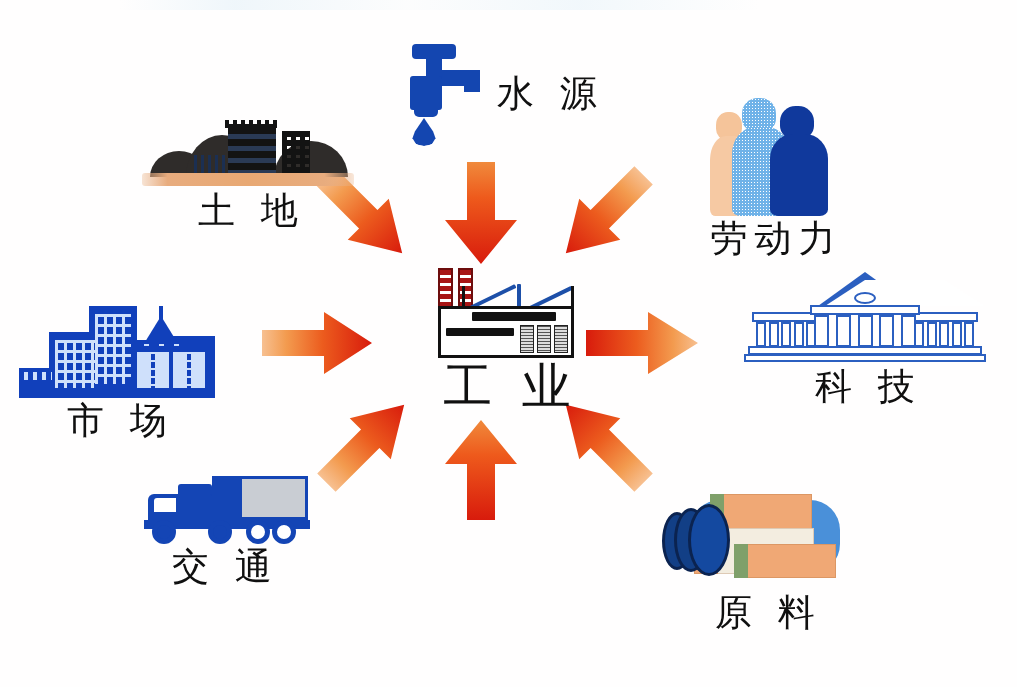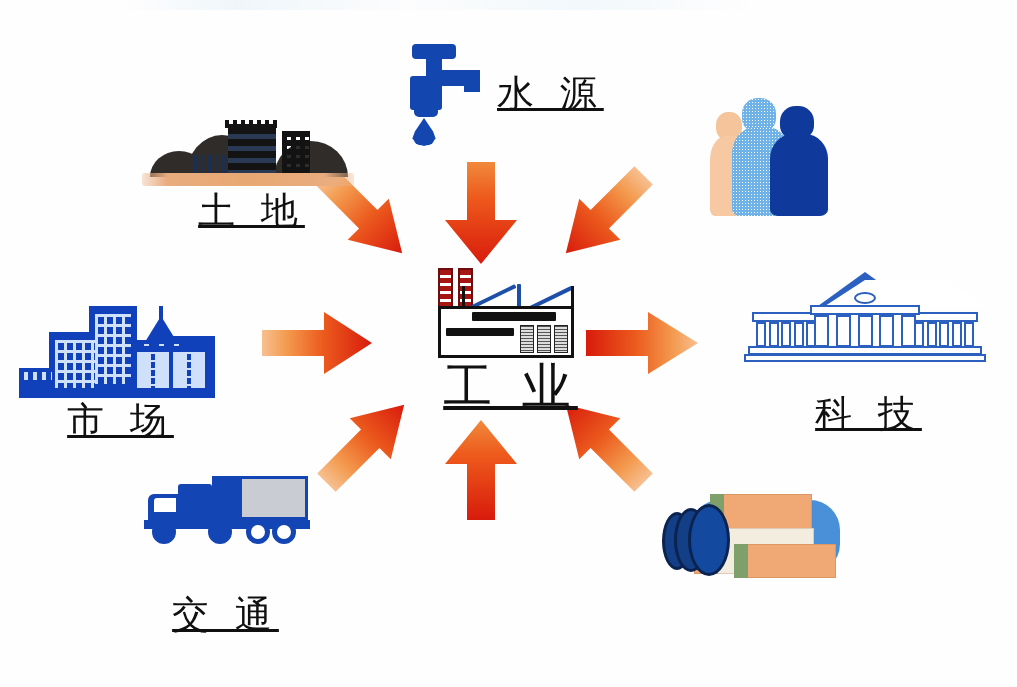--- a/index.html
+++ b/index.html
@@ -50,21 +50,20 @@
   }
   .label {
     color: #101010;
     font-family: "DejaVu Serif", "Liberation Serif", serif;
     font-size: 37px;
     line-height: 1.02;
     letter-spacing: 7px;
     text-indent: 7px;
     white-space: nowrap;
     font-weight: 400;
-    text-decoration: underline;
   }
 
   
   #node-industry {
     left: 397px; top: 268px;
     width: 220px;
   }
   #node-industry .label { font-size: 49px; margin-top: 2px; }
 
   .factory {
@@ -287,21 +286,21 @@
     background-image: radial-gradient(#ffffff 0.8px, transparent 0.9px);
     background-size: 3px 3px;
     background-color: #6fb2e8;
   }
   
   #p-dblue { left: 62px; width: 58px; height: 110px; }
   #p-dblue .head { left: 10px; top: 0; width: 34px; height: 33px; background: #10399c; }
   #p-dblue .body { left: 0; top: 28px; width: 58px; height: 82px; background: #10399c; }
 
   
-  #node-tech { left: 740px; top: 272px; width: 250px; gap: 27px; }
+  #node-tech { left: 740px; top: 272px; width: 250px; }
   #node-tech .label { margin-top: 6px; }
   .temple {
     position: relative;
     width: 242px;
     height: 90px;
   }
   .temple * { box-sizing: border-box; }
   .t-pediment {
     position: absolute;
     left: 74px; top: 0;
@@ -429,21 +428,21 @@
           background-size: 18px 8px; }
   .sk-dots {
     position: absolute;
     left: 120px; bottom: 50px;
     width: 46px; height: 7px;
     background-image: radial-gradient(#cfe0fb 2.6px, transparent 2.8px);
     background-size: 15px 8px;
   }
 
   
-  #node-transport { left: 122px; top: 470px; width: 200px; gap: 48px; }
+  #node-transport { left: 122px; top: 470px; width: 200px; }
   #node-transport .label { margin-top: 2px; }
   .truck {
     position: relative;
     width: 176px;
     height: 76px;
   }
   .tr-trailer {
     position: absolute;
     left: 78px; top: 6px;
     width: 96px; height: 44px;
@@ -724,20 +723,21 @@
         <div class="person" id="p-lblue">
           <div class="head"></div>
             <div class="body"></div>
         </div>
         <div class="person" id="p-dblue">
           <div class="head"></div>
             <div class="body"></div>
         </div>
       </div>
     </div>
+    <div class="label">劳动力</div>
   </div>
 
   <div class="node" id="node-market">
     <div class="art">
       <div class="skyline">
         <div class="sk" id="sk-a"></div>
         <div class="sk" id="sk-b"></div>
         <div class="sk" id="sk-c"></div>
         <div class="sk" id="sk-d"></div>
         <div class="sk" id="sk-e"></div>
@@ -817,15 +817,16 @@
         <div class="crate-stripe" id="cs1"></div>
         <div class="crate" id="cr2"></div>
         <div class="crate" id="cr3"></div>
         <div class="crate" id="cr4"></div>
         <div class="crate-stripe" id="cs2"></div>
         <div class="barrel" id="br1"></div>
         <div class="barrel" id="br2"></div>
         <div class="barrel" id="br3"></div>
       </div>
     </div>
+    <div class="label">原 料</div>
   </div>
 
 </div>
 
 </body></html>

